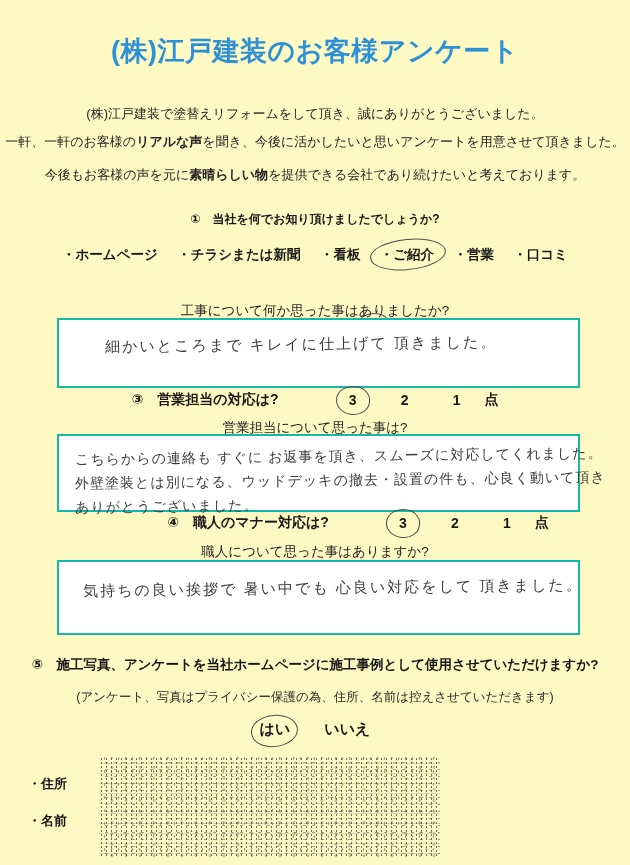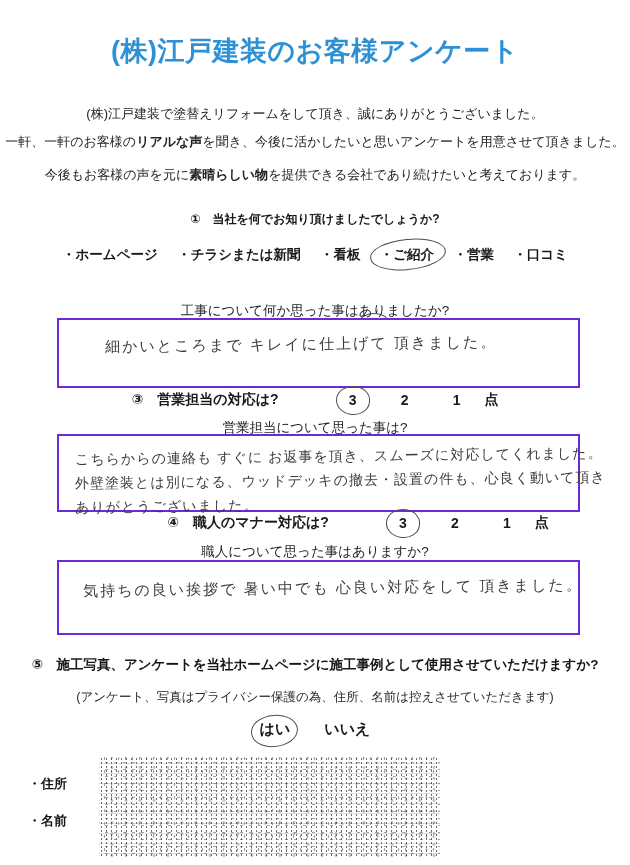--- a/index.html
+++ b/index.html
@@ -1,17 +1,17 @@
 <!DOCTYPE html>
 <html><head>
 <meta charset="utf-8">
 <style>
   html,body{margin:0;padding:0;background:#e9e9e9;}
   body{font-family:"Liberation Sans","DejaVu Sans",sans-serif;color:#1a1a1a;}
-  .page{position:relative;width:630px;height:865px;background:#ffffff;margin:0 auto;overflow:hidden;}
+  .page{position:relative;width:630px;height:865px;background:#fef9c3;margin:0 auto;overflow:hidden;}
 
   .title{position:absolute;top:33px;left:0;width:100%;text-align:center;
          font-size:27px;font-weight:bold;color:#2e91d6;letter-spacing:0.5px;}
 
   .intro{position:absolute;left:0;width:100%;text-align:center;font-size:13px;color:#222;}
   .intro b{font-weight:bold;}
   .p1{top:105px;}
   .p2{top:133px;}
   .p3{top:166px;}
 
@@ -33,21 +33,21 @@
          margin:0 19px;}
   .score-unit{margin-left:2px;}
 
   .hand-circle{position:absolute;border:1.6px solid #4e4e4e;border-radius:50% 48% 52% 47%;
                pointer-events:none;}
   .circ-referral{left:-10px;right:-12px;top:-7px;bottom:-6px;transform:rotate(-5deg);}
   .circ-score{left:-10px;right:-10px;top:-6px;bottom:-7px;transform:rotate(8deg);
               border-radius:52% 46% 50% 49%;}
   .circ-yes{left:-9px;right:-7px;top:-5px;bottom:-8px;transform:rotate(-4deg);}
 
-  .answer-box{position:absolute;left:57px;width:523px;border:2px solid #6d28d9;
+  .answer-box{position:absolute;left:57px;width:523px;border:2px solid #14b8a6;
               background:#fff;box-sizing:border-box;}
   .box1{top:318px;height:70px;}
   .box2{top:434px;height:78px;}
   .box3{top:560px;height:75px;}
   .hand{font-size:15px;color:#3c3c3c;letter-spacing:2px;
         transform:rotate(-0.7deg);line-height:24px;white-space:nowrap;}
   .box1 .hand{padding:12px 0 0 46px;}
   .box2 .hand{padding:0;}
   .box2 .hand-wrap{padding:8px 0 0 16px;}
   .box3 .hand{padding:14px 0 0 24px;}

